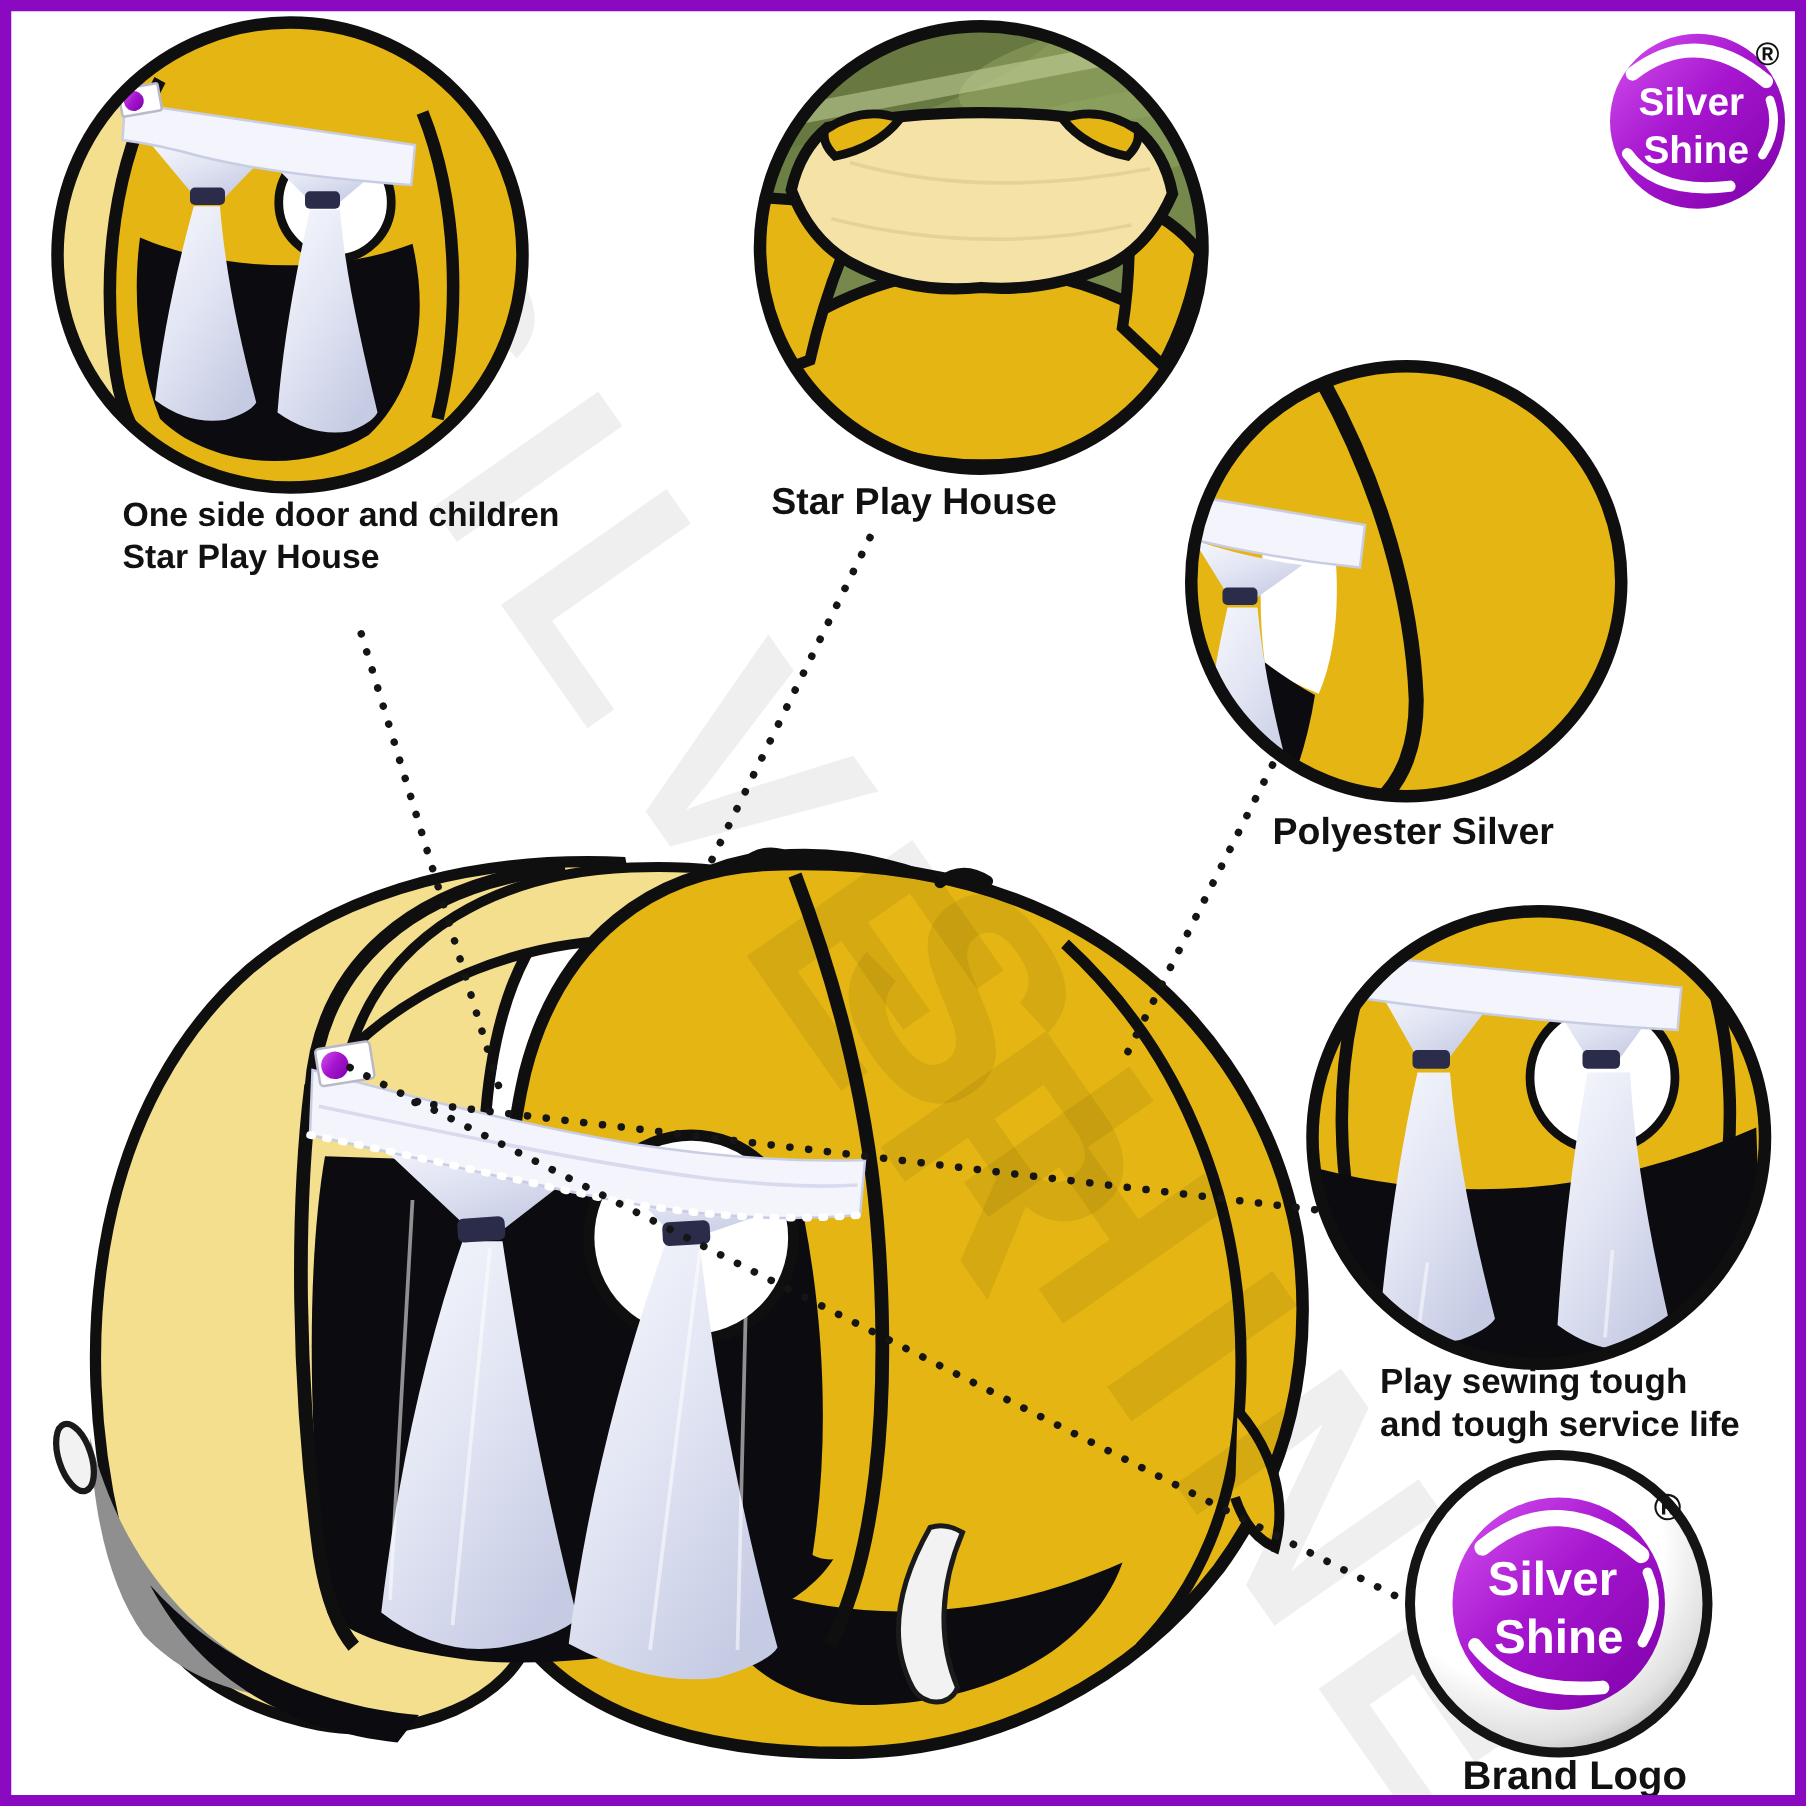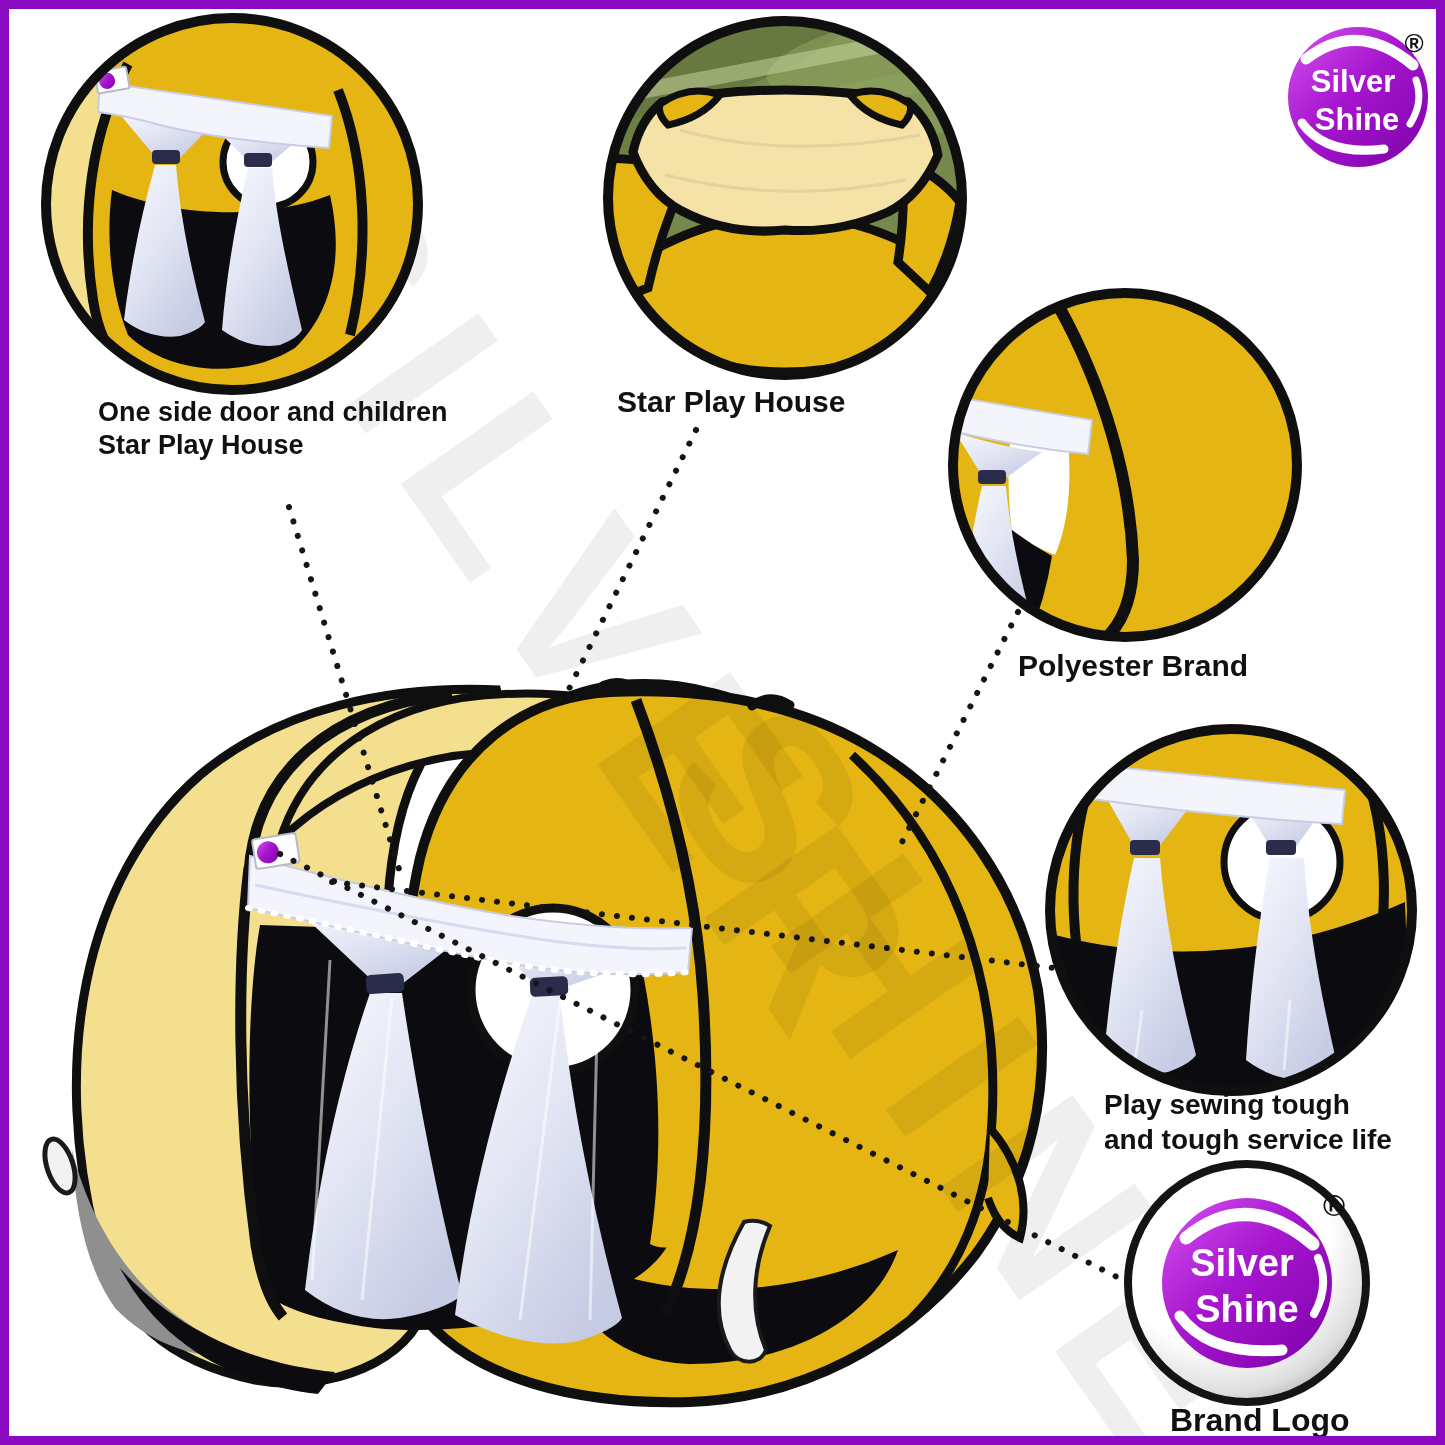--- a/index.html
+++ b/index.html
@@ -214,21 +214,21 @@
     </g>
   </svg>
 
   <div class="lbl lbl-door">
     <div>One side door and children</div>
     <div>Star Play House</div>
   </div>
 
   <div class="lbl lbl-star">Star Play House</div>
 
-  <div class="lbl lbl-fabric">Polyester Brand</div>
+  <div class="lbl lbl-fabric">Polyester Silver</div>
 
   <div class="lbl lbl-sewing">
     <div>Play sewing tough</div>
     <div>and tough service life</div>
   </div>
 
   <div class="lbl lbl-logo">Brand Logo</div>
 
   <div class="frame"></div>
 </div>

